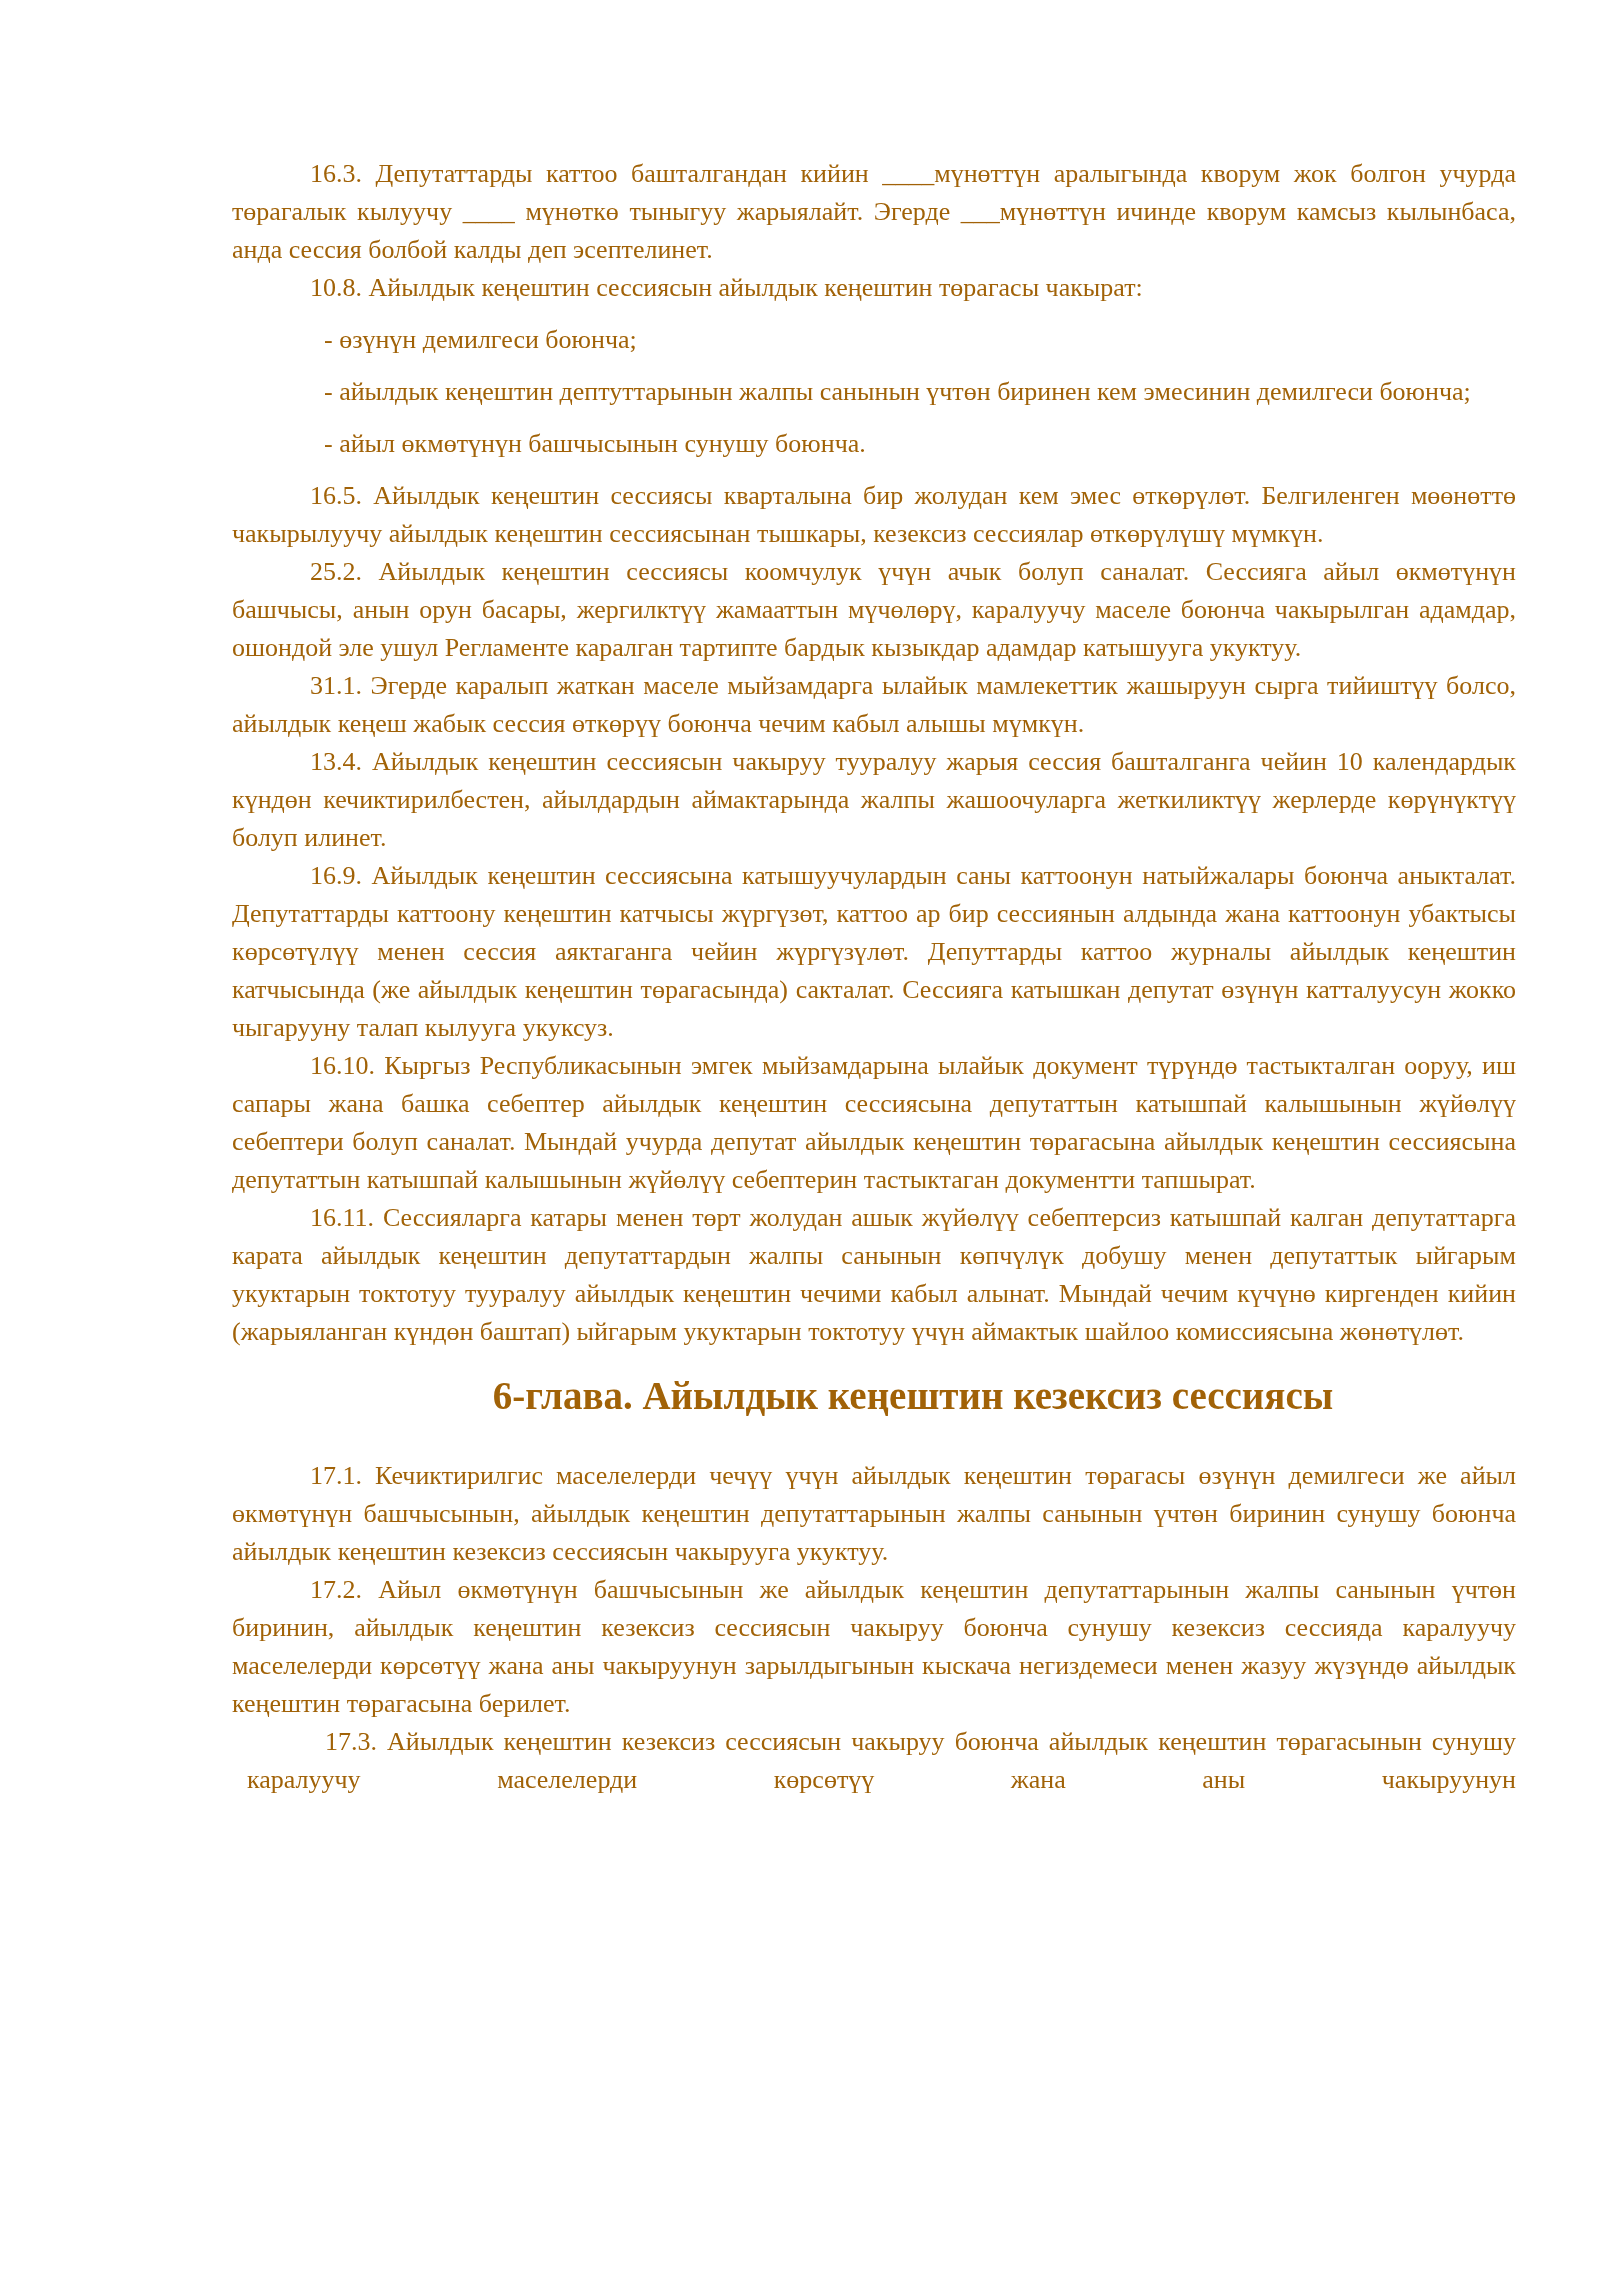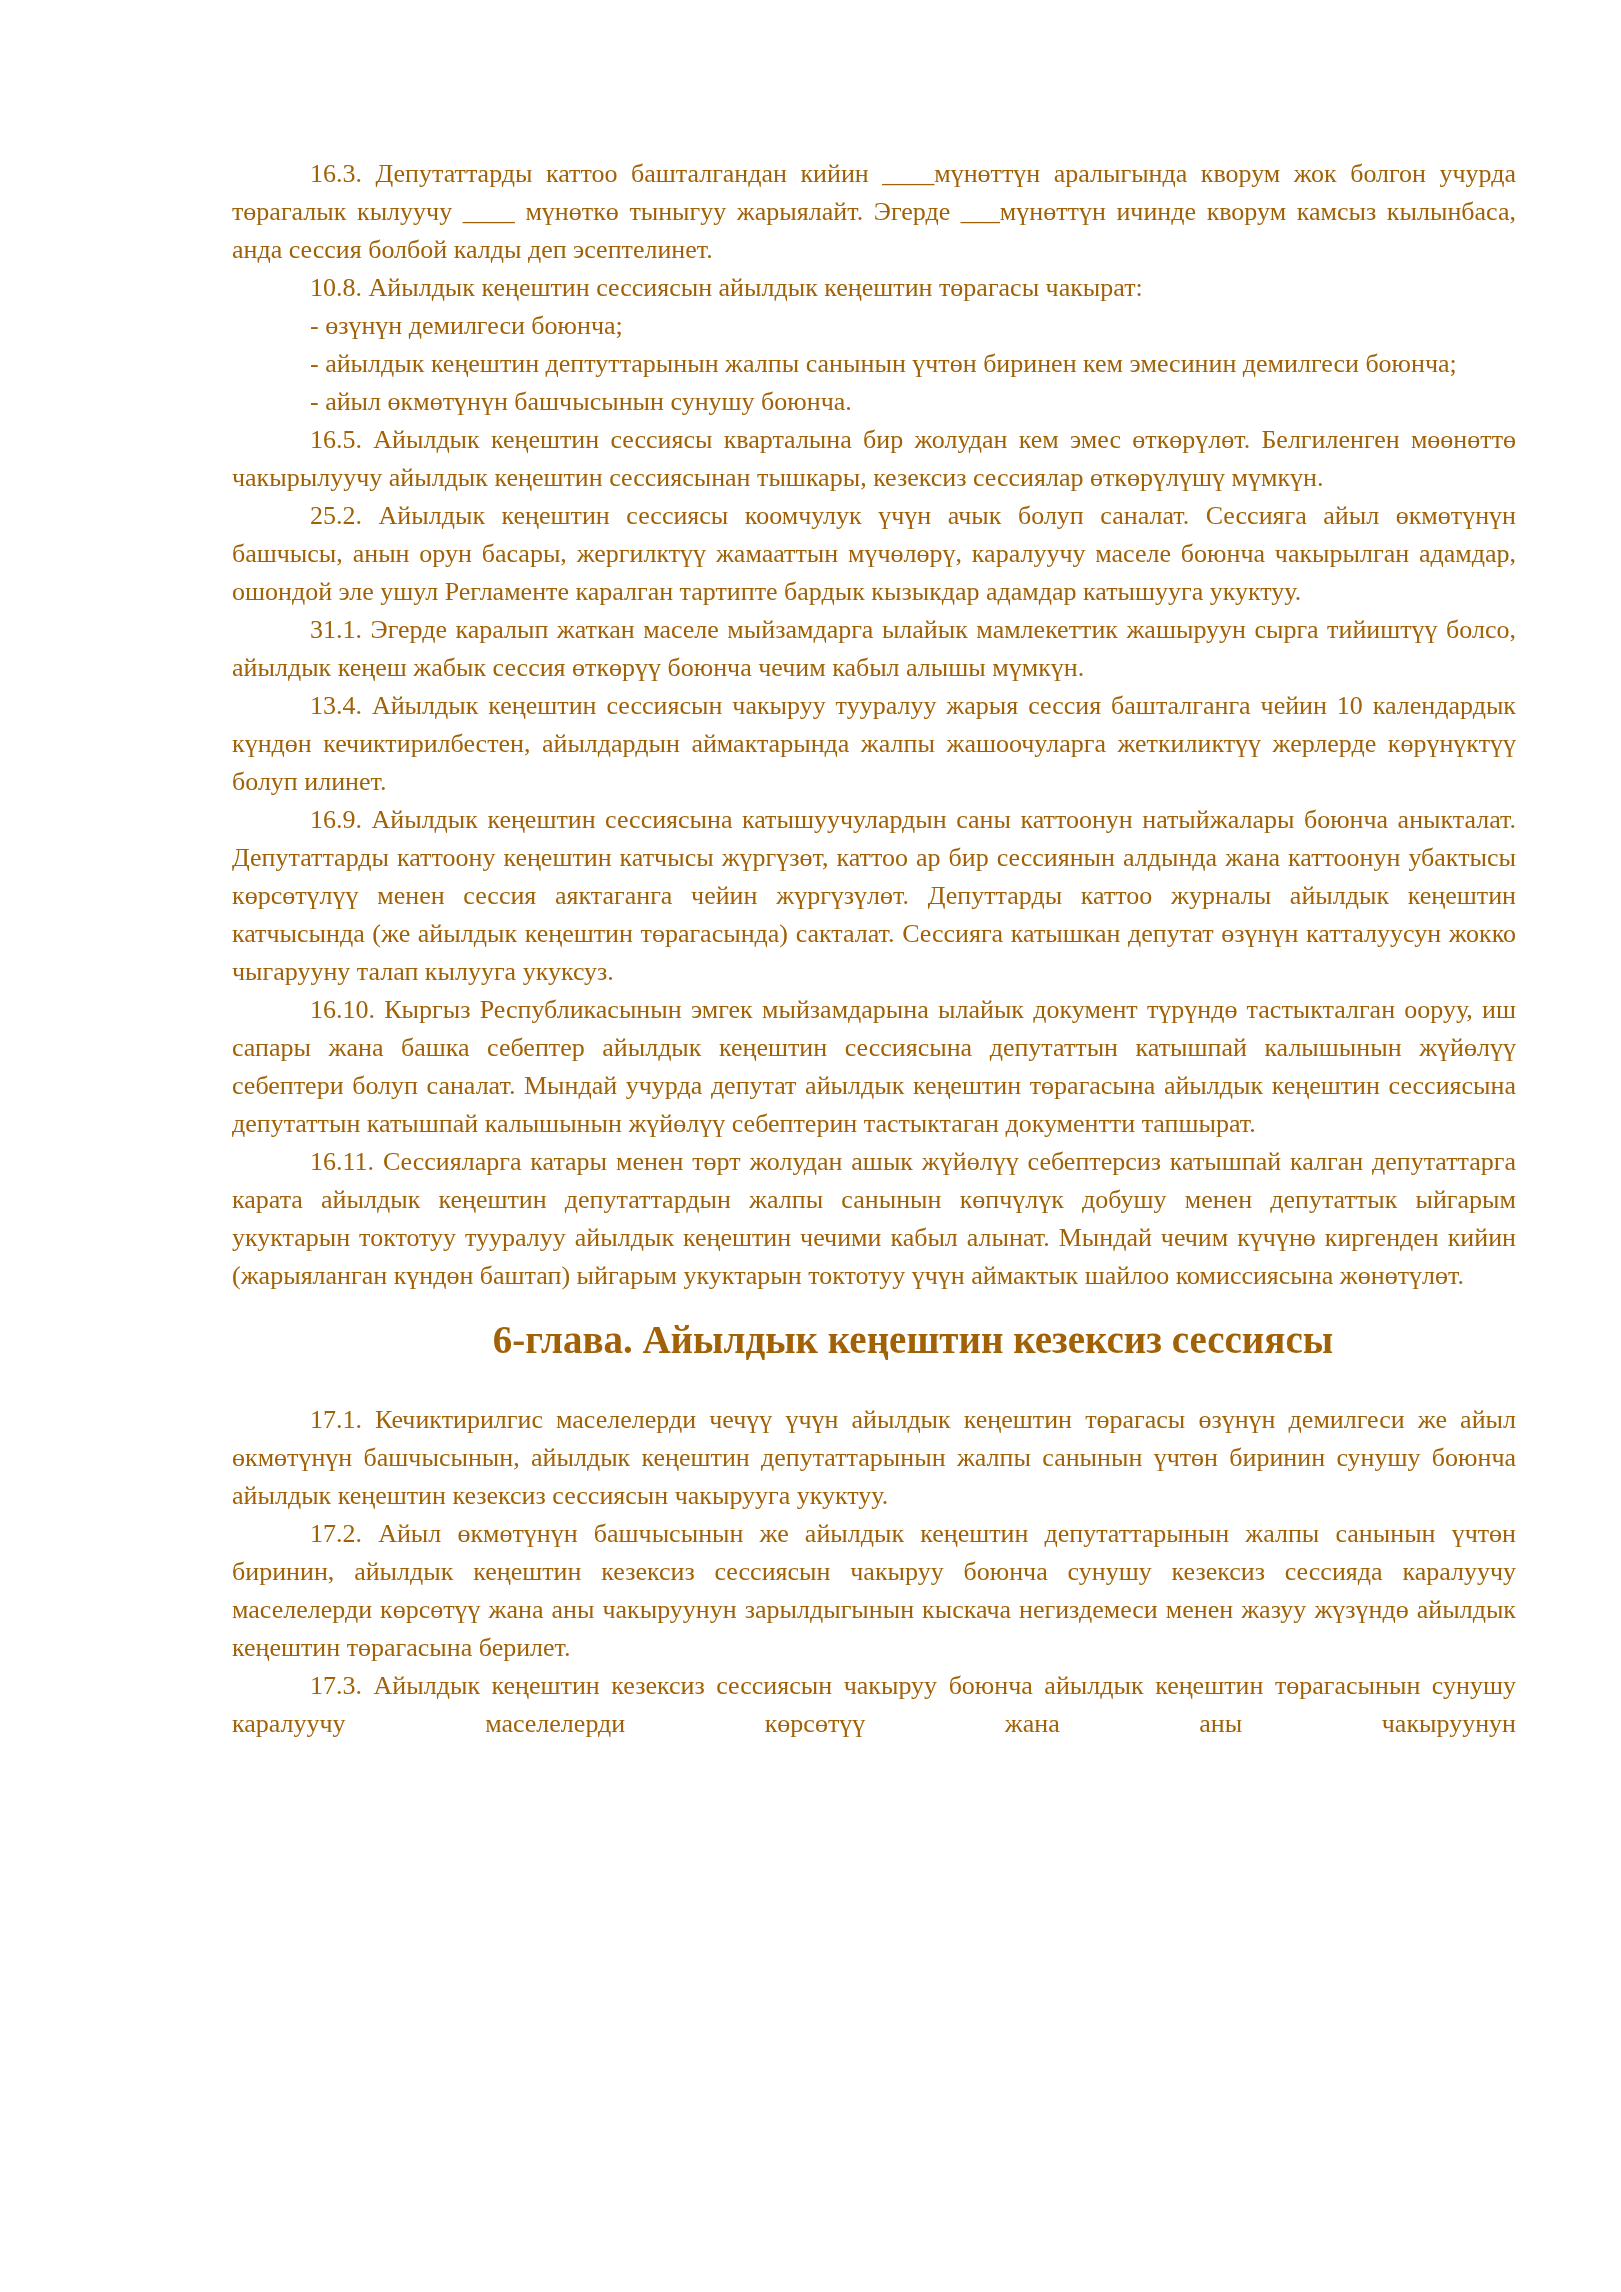--- a/index.html
+++ b/index.html
@@ -23,23 +23,24 @@
       line-height: 38px;
       color: #a16207;
     }
     .para {
       margin: 0;
       text-align: justify;
       text-indent: 78px;
     }
     .para.last-justify {
       text-align-last: justify;
+      margin-left: 15px;
     }
     .list-item {
-      margin: 0;
+      margin: 14px;
       text-indent: 78px;
       text-align: justify;
     }
     .chapter-title {
       margin: 0;
       font-weight: bold;
       text-align: center;
       padding-left: 78px;
       padding-top: 25.5px;
       padding-bottom: 42px;

